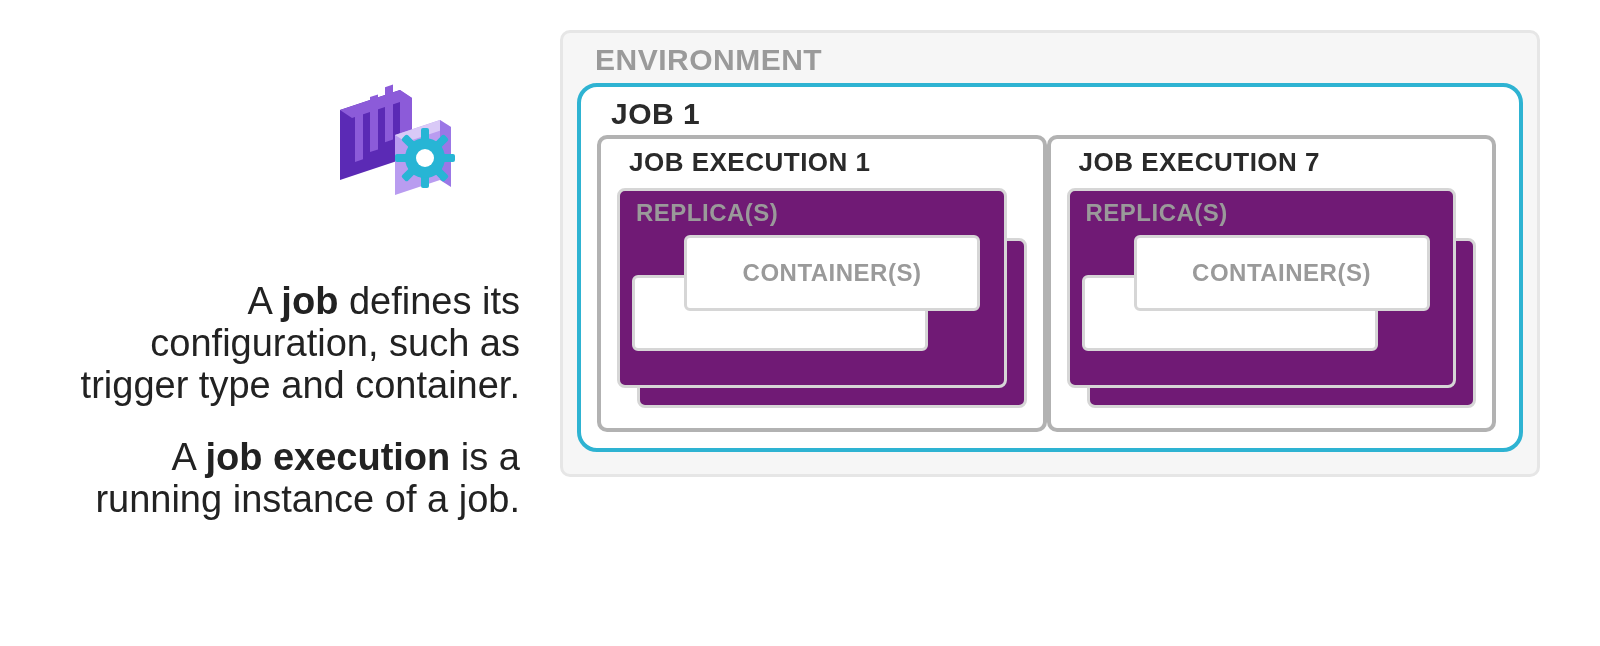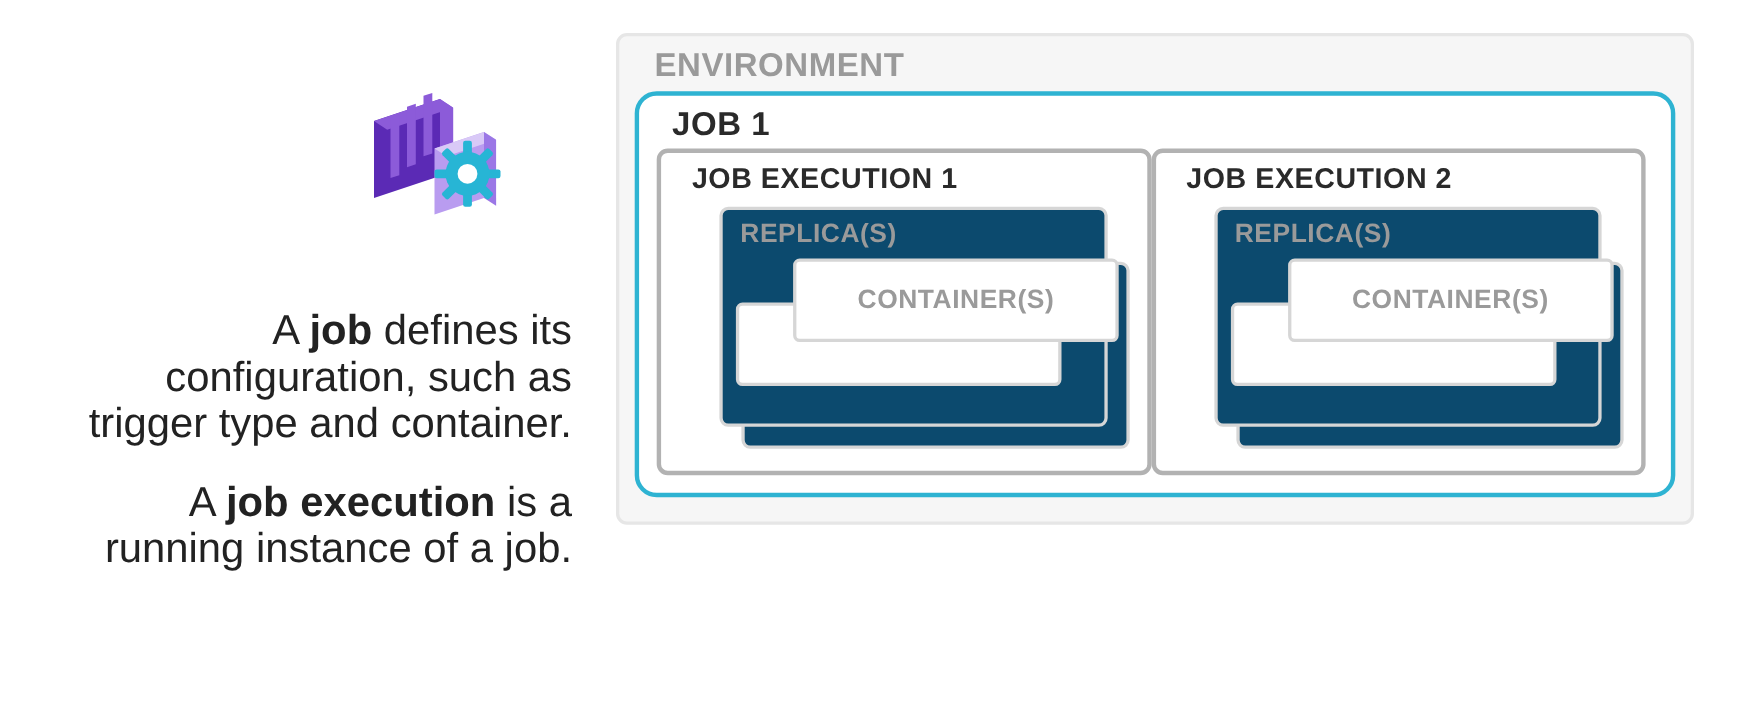--- a/index.html
+++ b/index.html
@@ -89,24 +89,23 @@
   }
   .exec-label { color: #2a2a2a; font-size: 26px; padding-top: 8px; }
 
   .replica-stack {
     position: relative;
     height: 220px;
     margin: 6px 6px 6px 6px;
   }
   .replica-box {
     position: absolute;
-    background: #0c4a6e;
+    background: #701a75;
     border: 3px solid #d6d6d6;
     border-radius: 8px;
-    margin-left: 37px;
   }
   .replica-back {
     left: 20px; top: 50px; right: 0px; bottom: 0px;
   }
   .replica-front {
     left: 0px; top: 0px; right: 20px; bottom: 20px;
     padding: 6px 10px 10px 12px;
     box-sizing: border-box;
   }
   .replica-label {
@@ -209,21 +208,21 @@
                   <div class="container-box cont-back"></div>
                   <div class="container-box cont-front">
                     <span class="container-label">CONTAINER(S)</span>
                   </div>
                 </div>
               </div>
             </div>
           </div>
 
           <div class="box exec-box">
-            <div class="label exec-label">JOB EXECUTION 2</div>
+            <div class="label exec-label">JOB EXECUTION 7</div>
             <div class="replica-stack">
               <div class="replica-box replica-back"></div>
               <div class="replica-box replica-front">
                 <div class="replica-label">REPLICA(S)</div>
                 <div class="container-stack">
                   <div class="container-box cont-back"></div>
                   <div class="container-box cont-front">
                     <span class="container-label">CONTAINER(S)</span>
                   </div>
                 </div>

